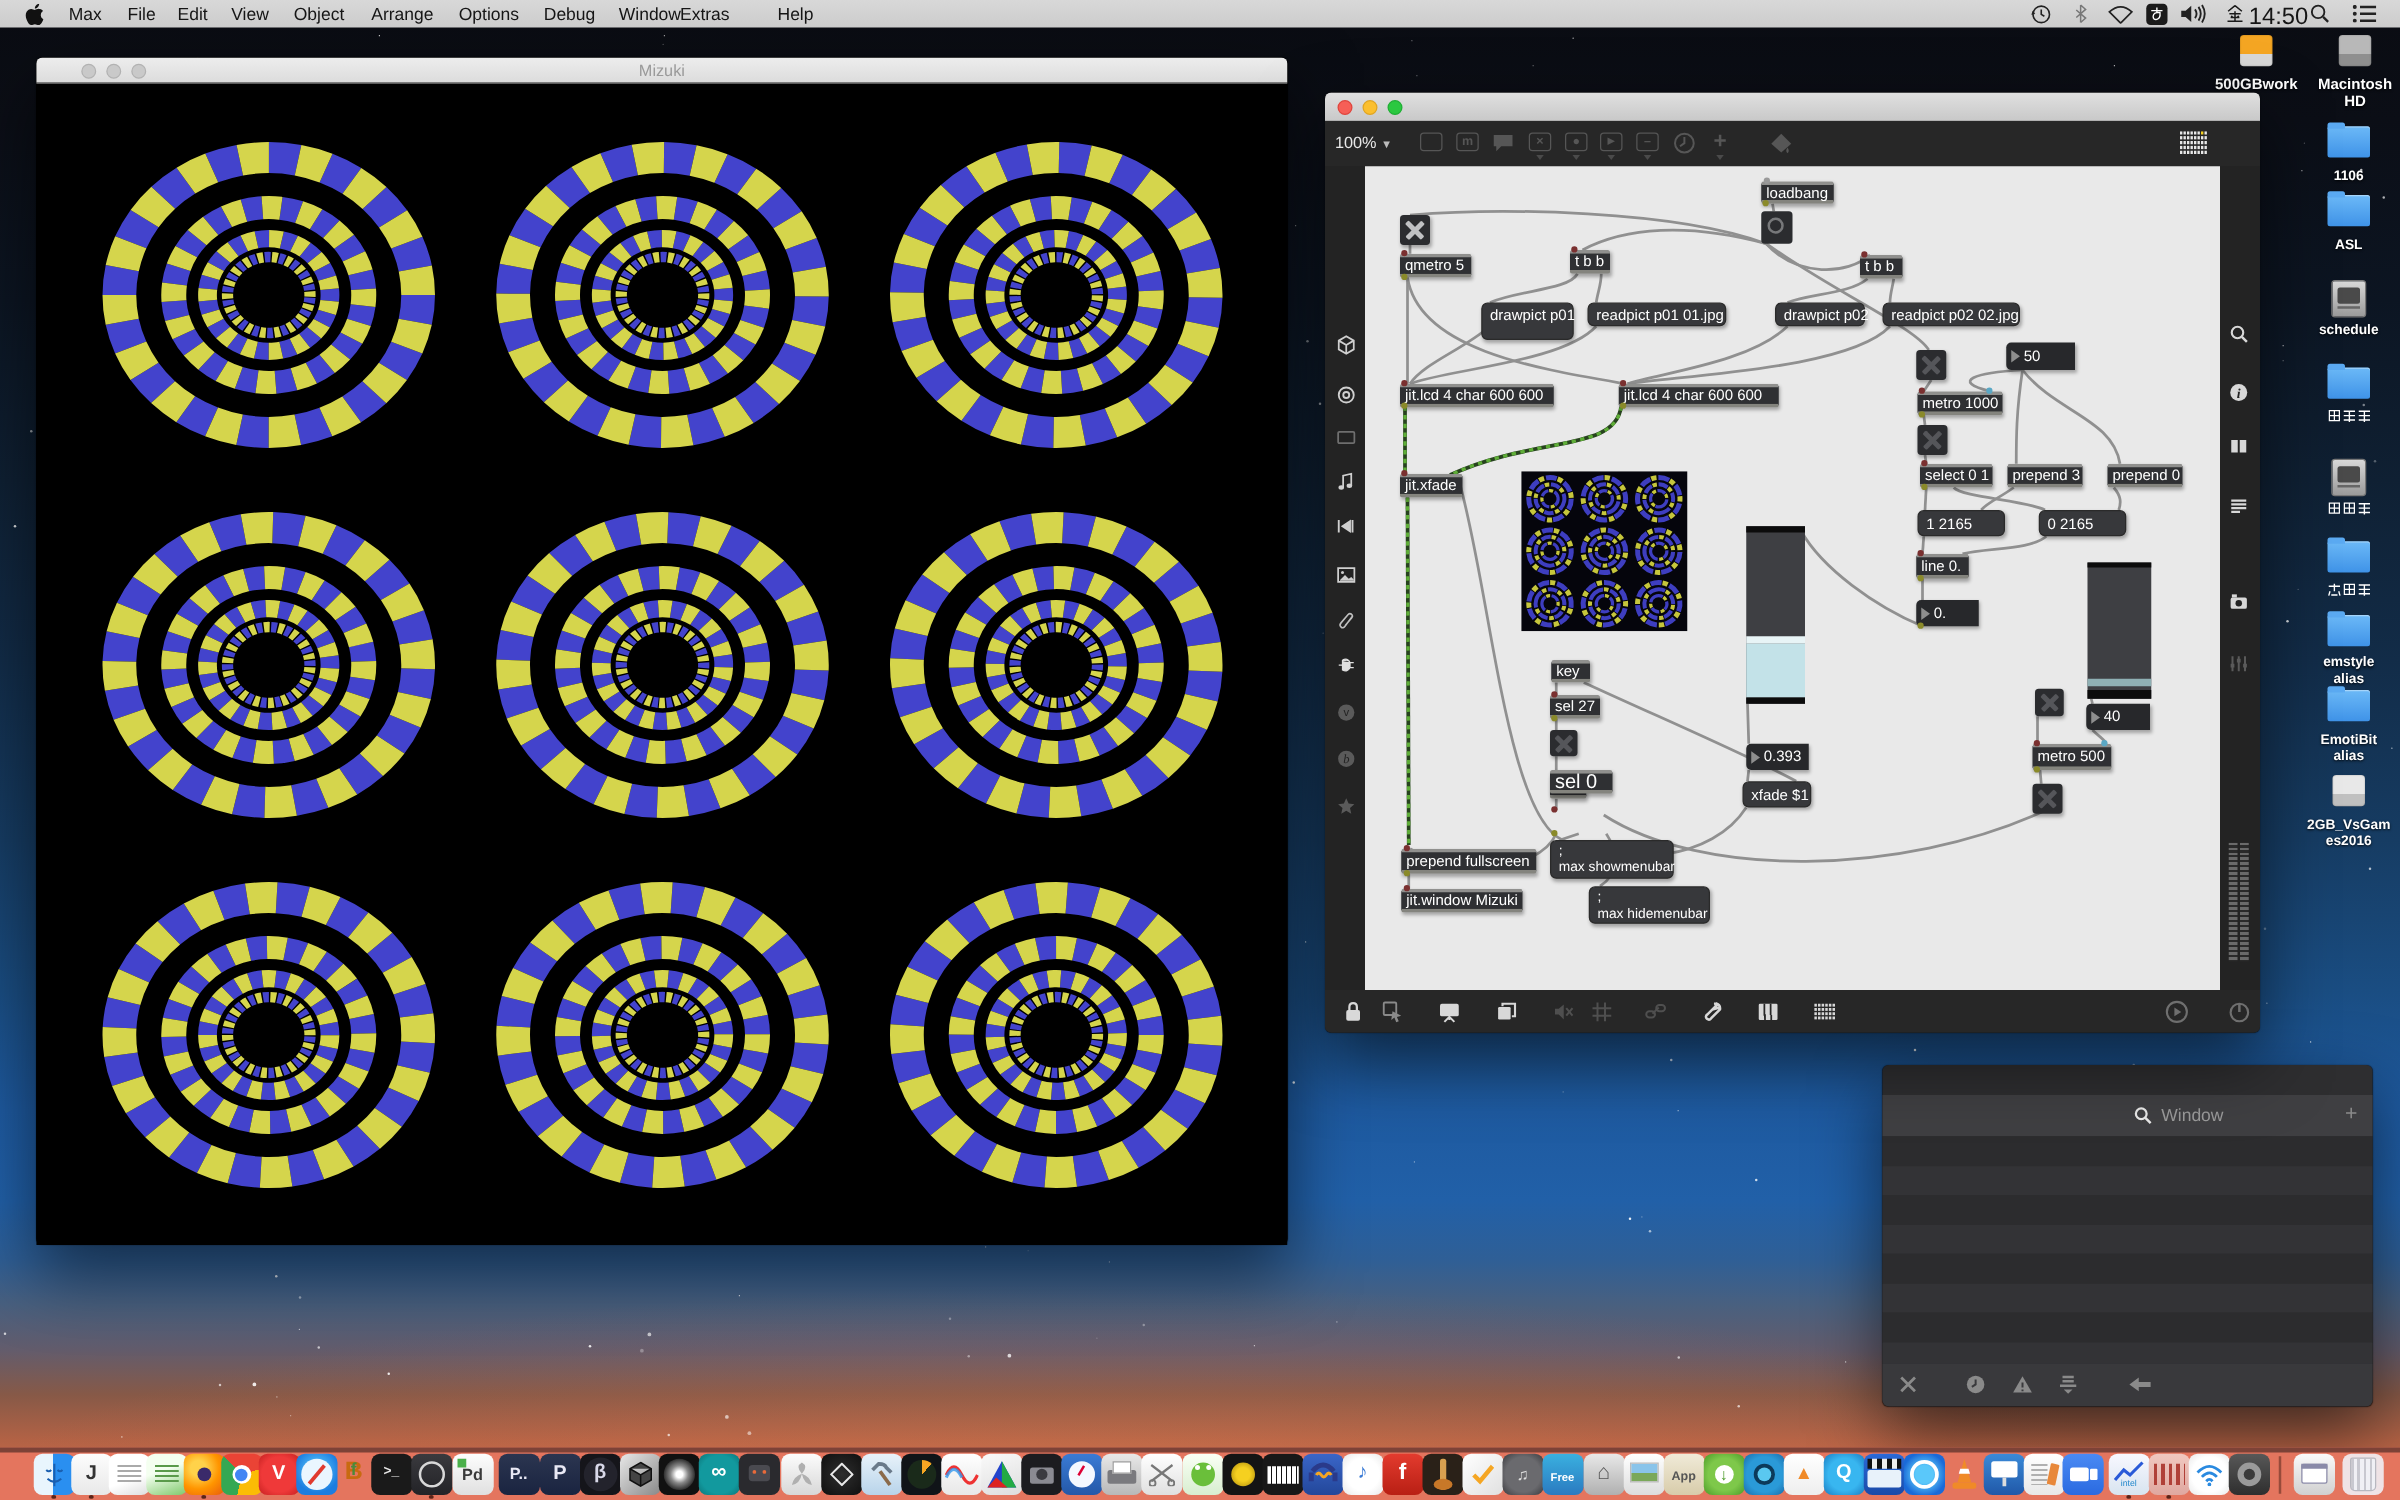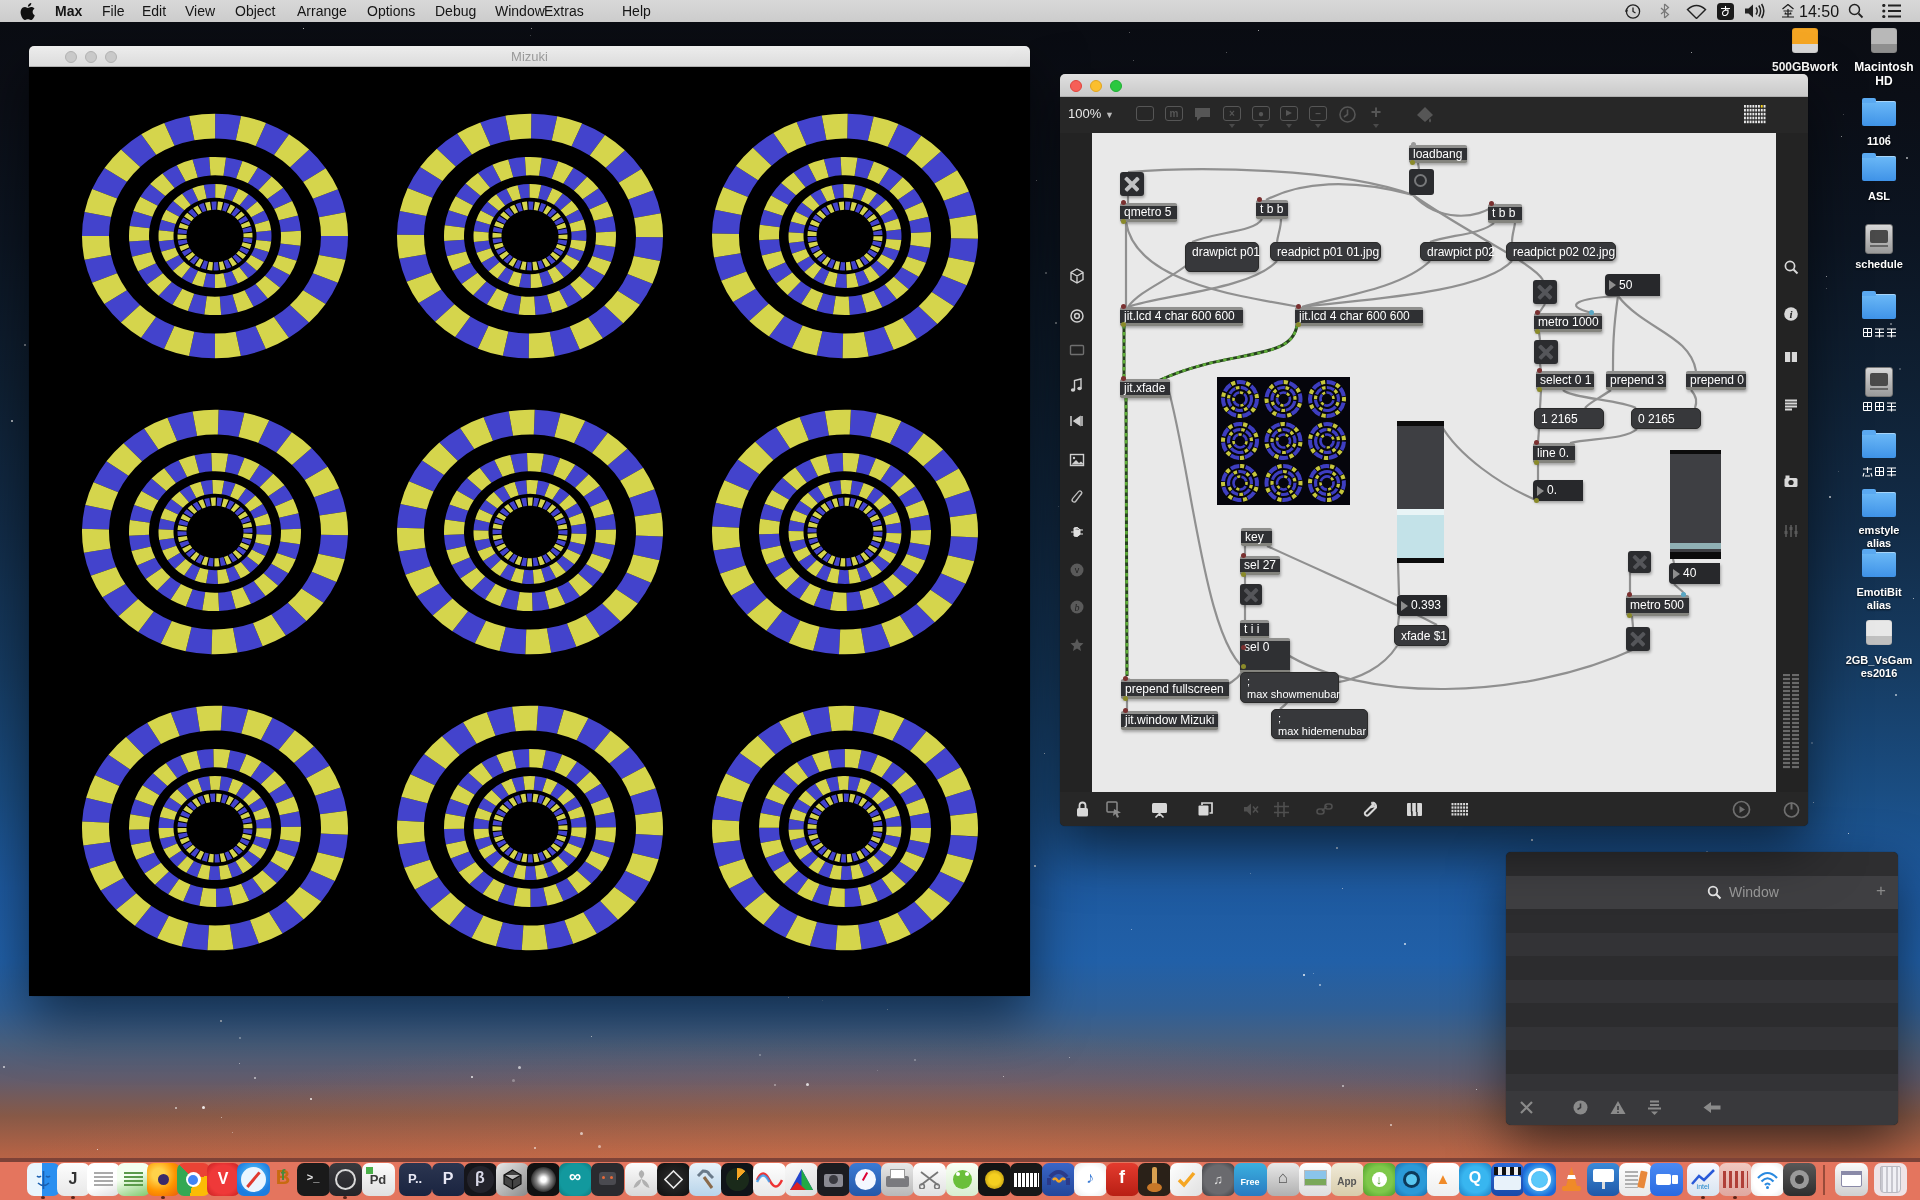--- a/index.html
+++ b/index.html
@@ -591,21 +591,21 @@
     <div class="obj" style="left:476px;top:297px;width:58px;height:19px;line-height:13px;font-size:12px;">select 0 1</div>
     <div class="obj" style="left:546px;top:297px;width:60px;height:19px;line-height:13px;font-size:12px;">prepend 3</div>
     <div class="obj" style="left:626px;top:297px;width:60px;height:19px;line-height:13px;font-size:12px;">prepend 0</div>
     <div class="msg" style="left:474px;top:334px;width:70px;height:21px;line-height:21px;font-size:12px;">1 2165</div>
     <div class="msg" style="left:571px;top:334px;width:70px;height:21px;line-height:21px;font-size:12px;">0 2165</div>
     <div class="obj" style="left:473px;top:369px;width:42px;height:20px;line-height:14px;font-size:12px;">line 0.</div>
     <div class="obj" style="left:60px;top:305px;width:50px;height:19px;line-height:13px;font-size:12px;">jit.xfade</div>
     <div class="obj" style="left:181px;top:454px;width:31px;height:18px;line-height:12px;font-size:12px;">key</div>
     <div class="obj" style="left:180px;top:482px;width:40px;height:19px;line-height:13px;font-size:12px;">sel 27</div>
     <div class="obj" style="left:180px;top:546px;width:29px;height:19px;line-height:13px;font-size:12px;">t i i</div>
-    <div class="obj" style="left:180px;top:564px;width:50px;height:35px;line-height:13px;font-size:12px;">sel 0</div>
+    <div class="obj" style="left:180px;top:542px;width:50px;height:19px;line-height:13px;font-size:16px;">sel 0</div>
     <div class="obj" style="left:61px;top:605px;width:108px;height:20px;line-height:14px;font-size:12px;">prepend fullscreen</div>
     <div class="obj" style="left:61px;top:637px;width:97px;height:19px;line-height:13px;font-size:12px;">jit.window Mizuki</div>
     <div class="obj" style="left:566px;top:521px;width:63px;height:21px;line-height:15px;font-size:12px;">metro 500</div>
     <div class="num" style="left:545px;top:200px;width:55px;height:22px;line-height:22px;font-size:12px;">50</div>
     <div class="num" style="left:473px;top:406px;width:50px;height:21px;line-height:21px;font-size:12px;">0.</div>
     <div class="num" style="left:337px;top:521px;width:50px;height:21px;line-height:21px;font-size:12px;">0.393</div>
     <div class="num" style="left:609px;top:489px;width:51px;height:21px;line-height:21px;font-size:12px;">40</div>
     <div class="msg" style="left:334px;top:551px;width:55px;height:21px;line-height:21px;font-size:12px;">xfade $1</div>
     <div class="msg" style="left:180px;top:598px;width:99px;height:31px;font-size:11px;line-height:13px;padding-top:2px">;<br>max showmenubar</div>
     <div class="msg" style="left:211px;top:635px;width:97px;height:30px;font-size:11px;line-height:13px;padding-top:2px">;<br>max hidemenubar</div>
@@ -971,21 +971,21 @@
 <div class="abs" style="left:71px;top:1196px;width:4px;height:3px;border-radius:50%;background:#5a2418"></div>
 <div class="abs" style="left:161px;top:1196px;width:4px;height:3px;border-radius:50%;background:#5a2418"></div>
 <div class="abs" style="left:343px;top:1196px;width:4px;height:3px;border-radius:50%;background:#5a2418"></div>
 <div class="abs" style="left:1701px;top:1196px;width:4px;height:3px;border-radius:50%;background:#5a2418"></div>
 <div class="abs" style="left:1733px;top:1196px;width:4px;height:3px;border-radius:50%;background:#5a2418"></div>
 <div class="abs" style="left:1823px;top:1165px;width:2px;height:30px;background:rgba(90,40,30,.55)"></div>
 <div id="menubar">
     <svg class="abs" style="left:20px;top:3px" width="15" height="17" viewBox="0 0 15 17">
       <path fill="#111" d="M12.6 9.1c0-2.2 1.8-3.2 1.9-3.3-1-1.5-2.6-1.7-3.2-1.7-1.4-.1-2.7.8-3.4.8-.7 0-1.8-.8-2.9-.8C3.5 4.1 2.1 5 1.3 6.3c-1.5 2.6-.4 6.5 1.1 8.6.7 1 1.6 2.2 2.7 2.1 1.1 0 1.5-.7 2.8-.7s1.7.7 2.9.7c1.2 0 2-1 2.7-2.1.9-1.2 1.2-2.4 1.2-2.5 0 0-2.1-.9-2.1-3.3zM10.4 2.6c.6-.7 1-1.7.9-2.6-.9 0-1.9.6-2.5 1.3-.6.6-1 1.6-.9 2.5 1 .1 1.9-.5 2.5-1.2z"></path>
     </svg>
-    <div class="mi" style="left:55px;font-weight:bold;">Max</div>
+    <div class="mi" style="left:55px;font-weight:normal;">Max</div>
     <div class="mi" style="left:102px;">File</div>
     <div class="mi" style="left:142px;">Edit</div>
     <div class="mi" style="left:185px;">View</div>
     <div class="mi" style="left:235px;">Object</div>
     <div class="mi" style="left:297px;">Arrange</div>
     <div class="mi" style="left:367px;text-align:center;">Options</div>
     <div class="mi" style="left:435px;">Debug</div>
     <div class="mi" style="left:495px;">Window</div>
     <div class="mi" style="left:544px;">Extras</div>
     <div class="mi" style="left:622px;">Help</div>
@@ -1004,21 +1004,21 @@
     <svg class="abs" style="left:1720px;top:5px" width="11" height="12" viewBox="0 0 11 12">
       <path d="M1 3.5 H10 M5.5 1 V5 M8.5 5 Q3 4.5 2.5 8 Q2.5 11 5.5 10.5 Q8.5 9.5 8 5.5 Q7.8 4.8 7 5.2" stroke="#fff" stroke-width="1.1" fill="none"></path>
     </svg>
     <svg class="abs" style="left:1744px;top:3px" width="22" height="16" viewBox="0 0 22 16">
       <path d="M1 5.5 H4.5 L9 1.5 V14.5 L4.5 10.5 H1 Z" fill="#222"></path>
       <path d="M12 4.5 Q14.5 8 12 11.5 M14.8 2.5 Q18.4 8 14.8 13.5 M17.6 1 Q22 8 17.6 15" stroke="#222" stroke-width="1.5" fill="none"></path>
     </svg>
     <svg class="abs" style="left:1781px;top:4px" width="14" height="14" viewBox="0 0 14 14">
       <path d="M7 0.5 L12.5 5 M7 0.5 L1.5 5 M2.5 7 H11.5 M3.5 10 H10.5 M1 13 H13 M7 5 V13 M4 8.7 L5.5 10.2 M10 8.7 L8.5 10.2" stroke="#1a1a1a" stroke-width="1.2" fill="none"></path>
     </svg>
-    <div class="mi" style="left:1799px;font-size:16px">14:50</div>
+    <div class="mi" style="left:1799px;font-size:19px">14:50</div>
     <svg class="abs" style="left:1848px;top:3px" width="16" height="16" viewBox="0 0 16 16">
       <circle cx="6.5" cy="6.5" r="5" fill="none" stroke="#222" stroke-width="1.5"></circle>
       <path d="M10.5 10.5 L14.5 14.5" stroke="#222" stroke-width="1.8"></path>
     </svg>
     <svg class="abs" style="left:1882px;top:4px" width="19" height="14" viewBox="0 0 19 14">
       <path d="M6 1.5 H19 M6 7 H19 M6 12.5 H19" stroke="#222" stroke-width="2"></path>
       <circle cx="1.8" cy="1.5" r="1.6" fill="#222"></circle>
       <circle cx="1.8" cy="7" r="1.6" fill="#222"></circle>
       <circle cx="1.8" cy="12.5" r="1.6" fill="#222"></circle>
     </svg>

